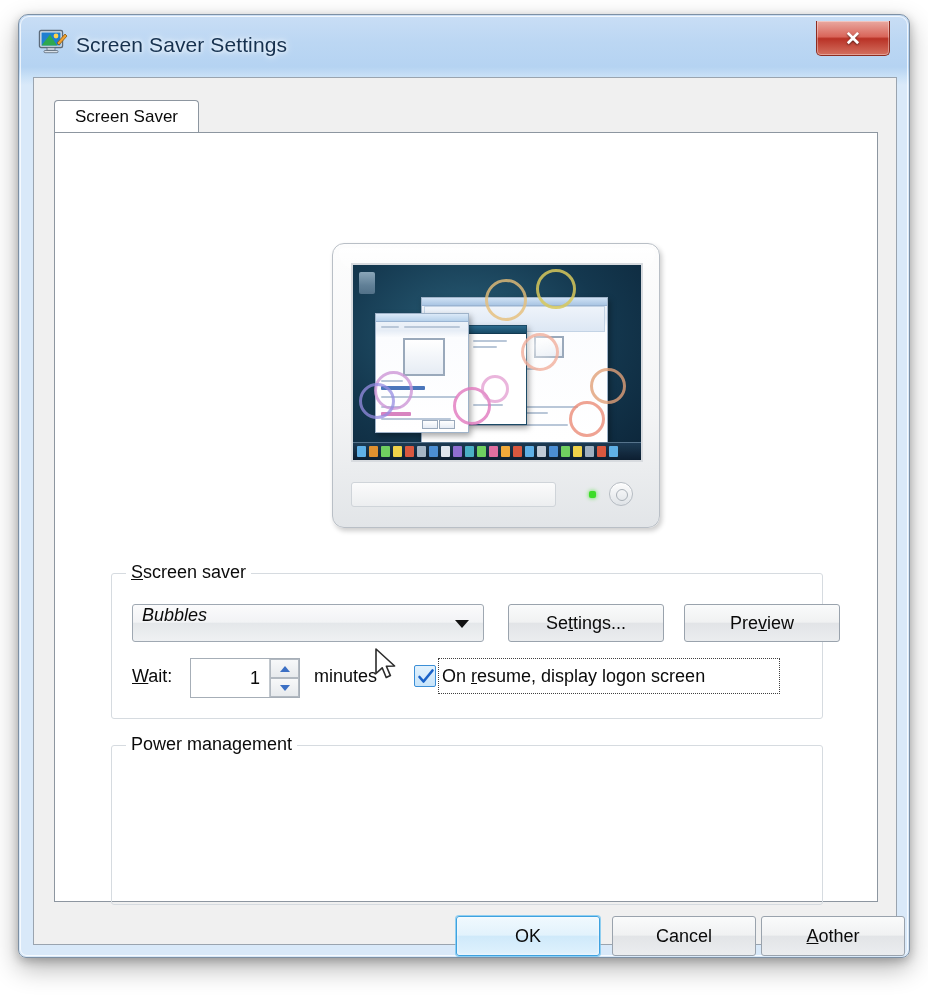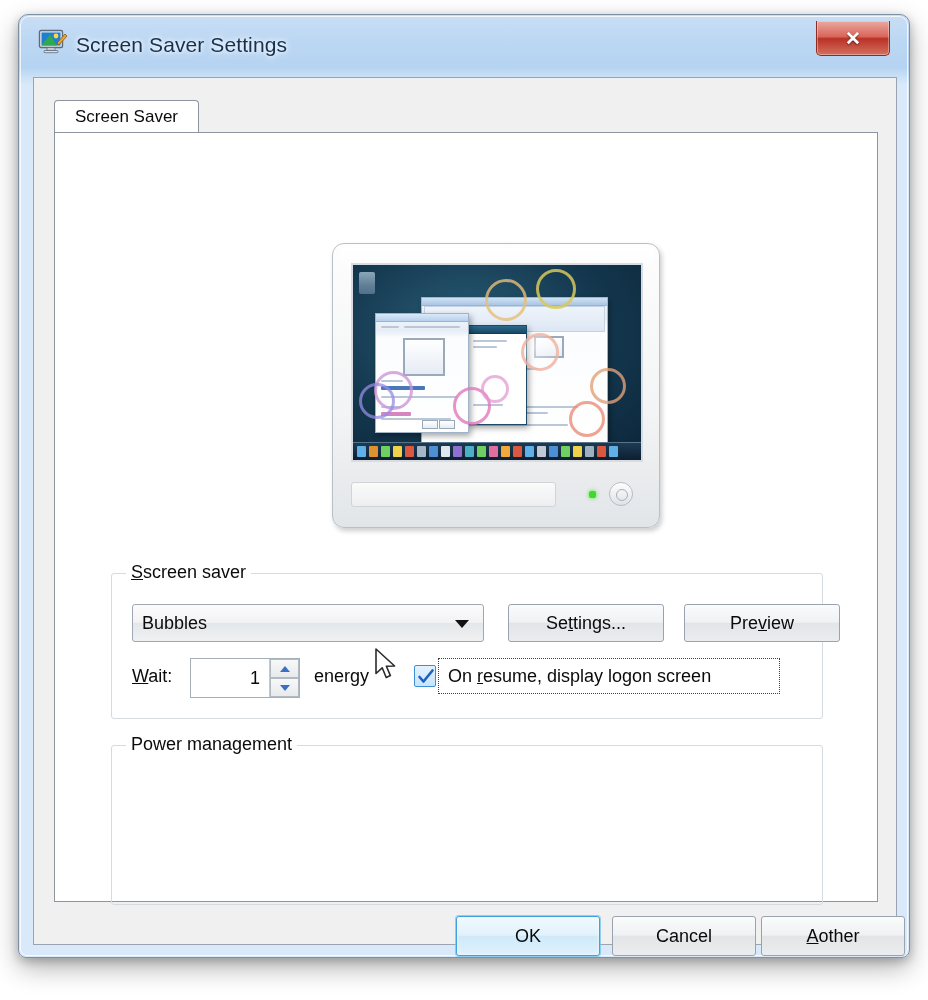--- a/index.html
+++ b/index.html
@@ -243,22 +243,23 @@
   .grp-power       { left: 56px; top: 612px; width: 712px; height: 160px; }
 
   
   .combo {
     position: absolute; left: 20px; top: 30px;
     width: 352px; height: 38px;
     background: linear-gradient(to bottom, #fbfbfc 0%, #f2f3f5 48%, #e4e7ea 50%, #eff1f3 100%);
     border: 1px solid #9fa8b2;
     border-radius: 3px;
     box-sizing: border-box;
-    display: flex; align-items: center;
-    cursor: pointer;
+    display: flex; align-items: flex-start;
+    cursor: pointer;
+    font-style: italic;
   }
   .combo-text { margin-left: 9px; font-size: 18px; color: #0a0a0a; }
   .combo-arrow {
     position: absolute; right: 14px; top: 50%;
     margin-top: -3px;
     width: 0; height: 0;
     border-left: 7px solid transparent;
     border-right: 7px solid transparent;
     border-top: 8px solid #111111;
   }
@@ -339,21 +340,21 @@
   .chk-box svg { position: absolute; left: 2px; top: 2px; }
   .chk-focus {
     position: absolute; left: 326px; top: 84px;
     width: 342px; height: 36px;
     border: 1px dotted #404040;
     box-sizing: border-box;
     pointer-events: none;
   }
   .chk-label {
     font-size: 18px; color: #0a0a0a;
-    margin-left: 12px; white-space: nowrap;
+    margin-left: 6px; white-space: nowrap;
   }
 
   .power-desc {
     position: absolute; left: 22px; top: 26px;
     width: 660px;
     font-size: 18px; color: #0a0a0a;
     line-height: 1.52;
   }
   .power-link {
     position: absolute; left: 22px; top: 113px;
@@ -541,21 +542,21 @@
             <div class="spin-btns">
               <div class="spin-up">
                   <span class="tri-up"></span>
                 </div>
               <div class="spin-dn">
                   <span class="tri-dn"></span>
                 </div>
             </div>
           </div>
 
-          <div class="minutes-label">energy</div>
+          <div class="minutes-label">minutes</div>
 
           <div class="chk-wrap">
             <span class="chk-box">
               <svg width="18" height="18" viewBox="0 0 18 18">
                 <path d="M2.5 9 L6.5 13.5 L15.5 2.5" fill="none" stroke="#1a62c8" stroke-width="2.6" stroke-linecap="round" stroke-linejoin="round"></path>
               </svg>
             </span>
             <span class="chk-label"><span>On </span><span class="u">r</span><span>esume, display logon screen</span></span>
           </div>
           <div class="chk-focus"></div>

